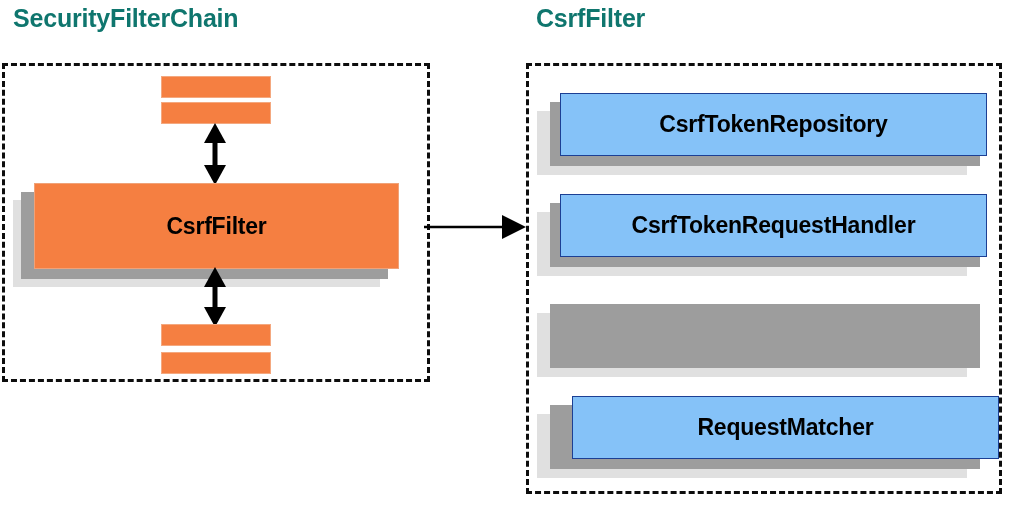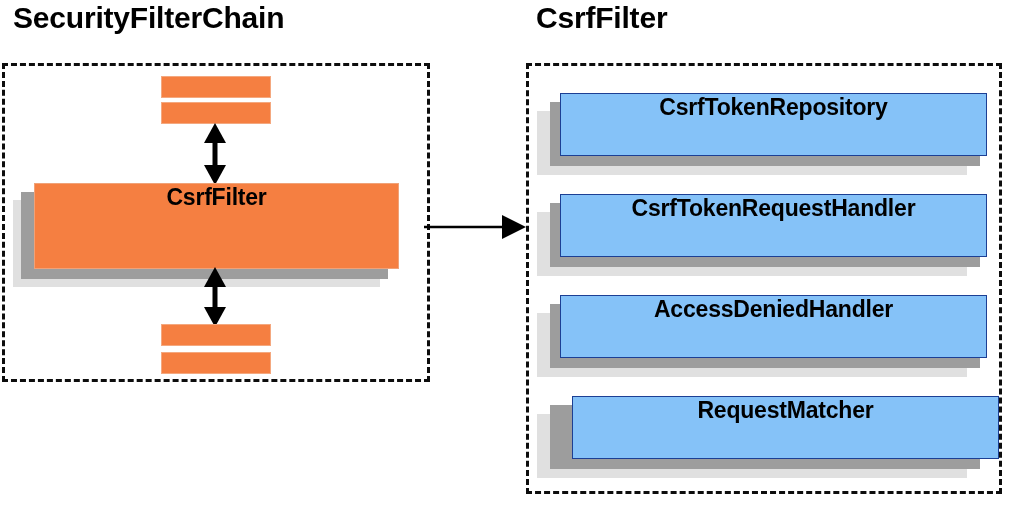--- a/index.html
+++ b/index.html
@@ -18,23 +18,23 @@
   .canvas {
     position: absolute;
     left: 0; top: 0;
     width: 1010px;
     height: 505px;
   }
 
   
   .panel-title {
     position: absolute;
-    font-size: 30px;
+    font-size: 25px;
     font-weight: bold;
-    color: #000000;
+    color: #0f766e;
     line-height: 30px;
     white-space: nowrap;
     letter-spacing: -0.2px;
   }
   #title-left  { left: 13px;  top: 3px; }
   #title-right { left: 536px; top: 3px; }
 
   
   .dashed-box {
     position: absolute;
@@ -71,21 +71,21 @@
     border: 1px solid #f0a278;
   }
   
   .card-blue .face {
     background: #85c2f8;
     border: 1px solid #1c3f94;
   }
 
   .card .face {
     display: flex;
-    align-items: flex-start;
+    align-items: center;
     justify-content: center;
   }
   .card-label {
     font-size: 23px;
     font-weight: bold;
     color: #000000;
     white-space: nowrap;
     letter-spacing: -0.2px;
   }
 
@@ -159,23 +159,20 @@
     <div class="shade-far" style="left:0px; top:18px; width:430px; height:64px;"></div>
     <div class="shade-near" style="left:13px; top:9px; width:430px; height:64px;"></div>
     <div class="face" style="left:23px; top:0px; width:427px; height:63px;">
       <span class="card-label">CsrfTokenRequestHandler</span>
     </div>
   </div>
 
   <div class="card card-blue" style="left:537px; top:295px; width:450px; height:82px;">
     <div class="shade-far" style="left:0px; top:18px; width:430px; height:64px;"></div>
     <div class="shade-near" style="left:13px; top:9px; width:430px; height:64px;"></div>
-    <div class="face" style="left:23px; top:0px; width:427px; height:63px;">
-      <span class="card-label">AccessDeniedHandler</span>
-    </div>
   </div>
 
   <div class="card card-blue" style="left:537px; top:396px; width:450px; height:82px;">
     <div class="shade-far" style="left:0px; top:18px; width:430px; height:64px;"></div>
     <div class="shade-near" style="left:13px; top:9px; width:430px; height:64px;"></div>
     <div class="face" style="left:23px; top:0px; width:427px; height:63px;margin-left:12px;">
       <span class="card-label">RequestMatcher</span>
     </div>
   </div>
 

